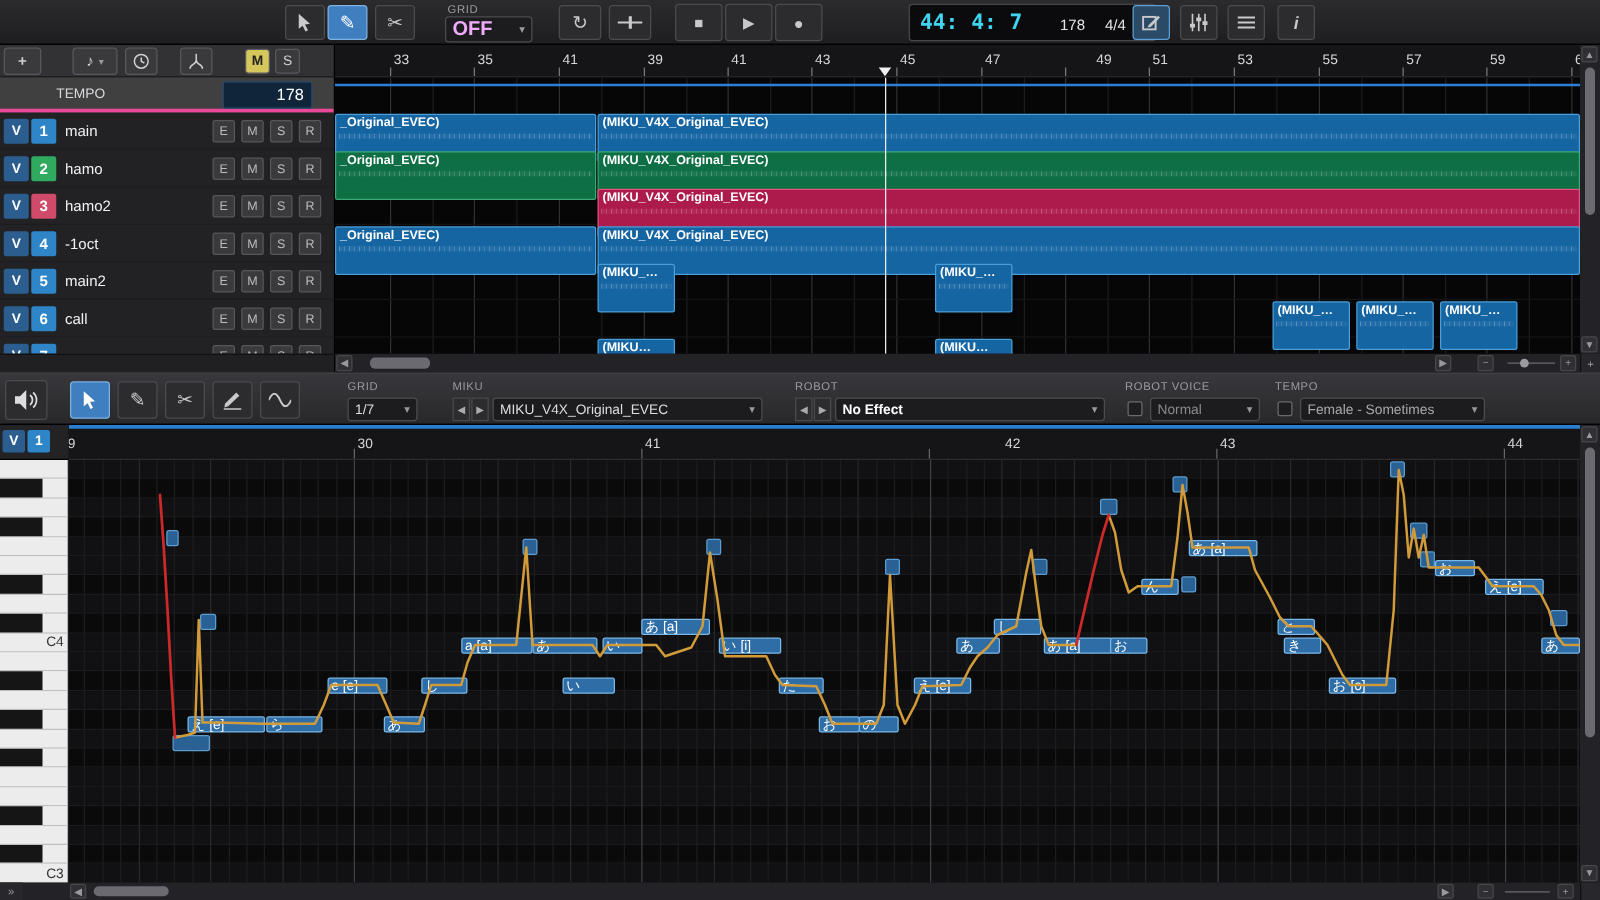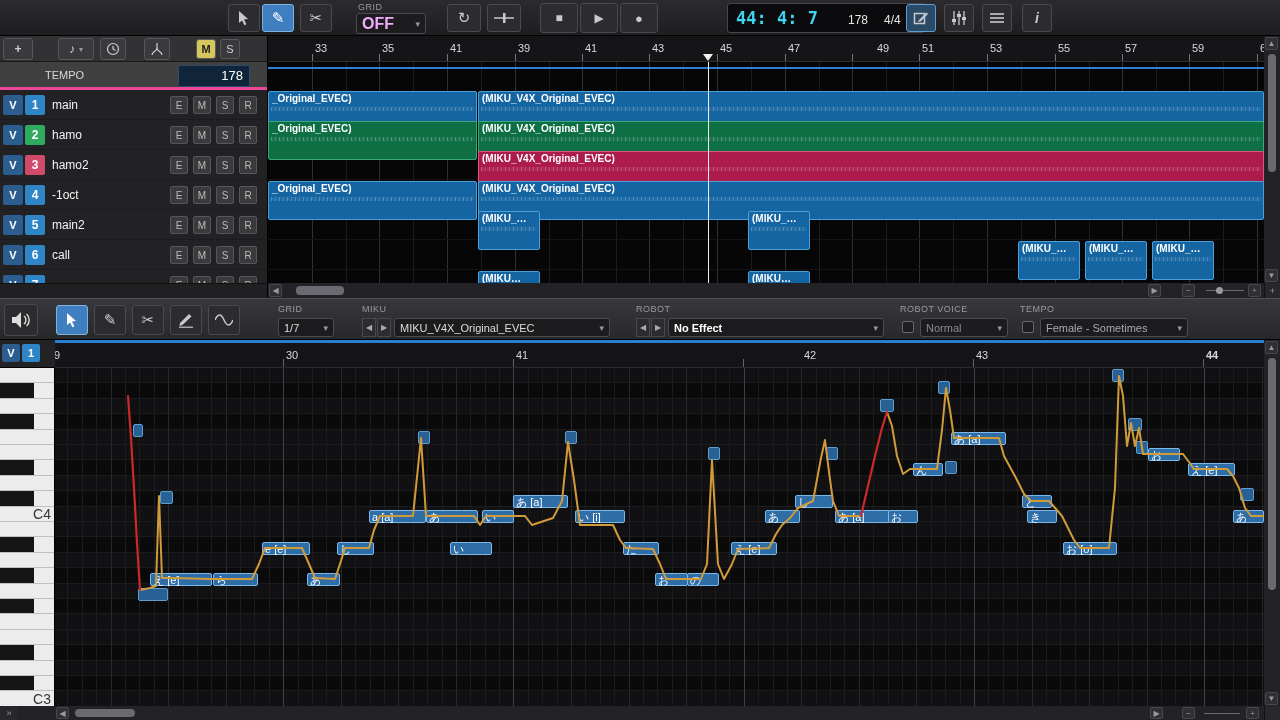--- a/index.html
+++ b/index.html
@@ -67,21 +67,21 @@
 #proll-toolbar .tbtn{top:6px;height:30px}
 .mini{position:absolute;top:19px;width:14px;height:19px;background:#2c2c2f;border:1px solid #4a4a4e;color:#aaa;font-size:8px;display:flex;align-items:center;justify-content:center}
 .cb{position:absolute;width:12px;height:12px;background:#1e1e21;border:1px solid #6a6a6e;border-radius:2px}
 
 
 #proll{position:absolute;left:0;top:340px;width:1280px;height:366px;background:#0e0e0f}
 #proll-badge{position:absolute;left:0;top:0;width:55px;height:28px;background:#232326;border-bottom:1px solid #000}
 #keys{position:absolute;left:0;top:28px;width:55px;height:338px;background:#ececec;overflow:hidden;border-right:1px solid #000}
 .key{position:absolute;left:0;width:55px;background:#ececec;border-bottom:1px solid #bfbfbf}
 .kb-cap{position:absolute;left:0;top:0;width:34px;height:100%;background:#151515}
-.key-label{position:absolute;right:4px;top:50%;transform:translateY(-50%);font-size:14px;color:#333}
+.key-label{position:absolute;right:4px;top:50%;transform:translateY(-50%);font-size:11px;color:#333}
 #proll-main{position:absolute;left:55px;top:0;width:1209px;height:366px}
 #proll-ruler{position:relative;height:28px;background:#151517;overflow:hidden;border-bottom:1px solid #2c2c30}
 #loopbar{position:absolute;left:0;top:0;right:0;height:3px;background:#2a7fd0}
 .p-tick{position:absolute;bottom:0;width:1px;height:8px;background:#66666a}
 #proll-grid{position:relative;height:338px;background:#0e0e0e;overflow:hidden}
 .g-row{position:absolute;left:0;width:1209px;background:#111113;border-bottom:1px solid #1b1b1d}
 .g-row.dark{background:#0a0a0b}
 .g-vl{position:absolute;top:0;bottom:0;width:1px;background:#1c1c1f;z-index:1}
 .g-vl.b{background:#28282b}
 .g-vl.m{background:#3f3f45}
@@ -535,21 +535,21 @@
       <div class="a-rnum" style="left: -7px; top: 9px;">39</div>
           <div class="p-tick" style="left: 228px;"></div>
           <div class="a-rnum" style="left: 231px; top: 9px;">30</div>
           <div class="p-tick" style="left: 458px;"></div>
           <div class="a-rnum" style="left: 461px; top: 9px;">41</div>
           <div class="p-tick" style="left: 688px;"></div>
           <div class="a-rnum" style="left: 713px; top: 9px; margin-left: 36px;">42</div>
           <div class="p-tick" style="left: 918px;"></div>
           <div class="a-rnum" style="left: 921px; top: 9px;">43</div>
           <div class="p-tick" style="left: 1148px;"></div>
-          <div class="a-rnum" style="left: 1151px; top: 9px; font-weight: bold;">44</div>
+          <div class="a-rnum" style="left: 1151px; top: 9px;">44</div>
         </div>
       <div id="proll-grid">
         <svg id="curve" width="1209" height="338">
             <polyline points="85,222 95,220 101,218 104,128 107,210 118,210 155,211 197,211 204,196 210,180 247,180 254,196 260,210 280,211 285,196 290,180 314,180 319,162 325,148 358,148 366,70 371,148 419,148 425,157 431,148 470,148 477,157 498,150 507,133 513,74 519,112 525,157 558,157 565,172 571,180 598,181 605,196 611,211 646,211 652,196 657,92 663,196 669,211 677,196 683,181 714,180 721,166 727,157 735,150 743,140 758,133 766,90 770,72 774,104 778,133 784,148 806,148" fill="none" stroke="#d29b3a" stroke-width="2" stroke-linejoin="round" stroke-linecap="round"></polyline>
             <polyline points="832,44 837,58 842,88 848,106 855,101 882,101 887,62 891,20 895,42 899,70 944,70 949,88 955,99 961,110 969,126 976,133 994,133 1001,141 1007,148 1013,160 1019,172 1025,180 1054,180 1060,120 1064,8 1068,28 1072,78 1076,55 1080,78 1084,60 1088,86 1094,86 1128,86 1134,94 1139,101 1172,101 1178,108 1184,120 1190,140 1196,148 1228,148 1238,154 1246,160" fill="none" stroke="#d29b3a" stroke-width="2" stroke-linejoin="round" stroke-linecap="round"></polyline>
             <polyline points="73,28 76,70 79,120 82,175 85,222" fill="none" stroke="#cc2a2a" stroke-width="2.2" stroke-linejoin="round" stroke-linecap="round"></polyline>
             <polyline points="806,148 813,118 820,88 827,60 832,44" fill="none" stroke="#cc2a2a" stroke-width="2.2" stroke-linejoin="round" stroke-linecap="round"></polyline>
           </svg>
       <div class="g-row" style="top: 0px; height: 15.4px;"></div>
           <div class="g-row dark" style="top: 15.4px; height: 15.4px;"></div>

